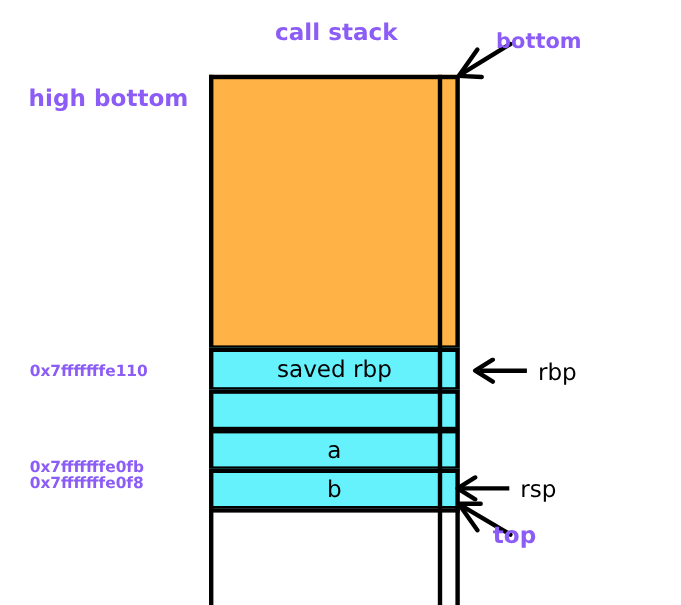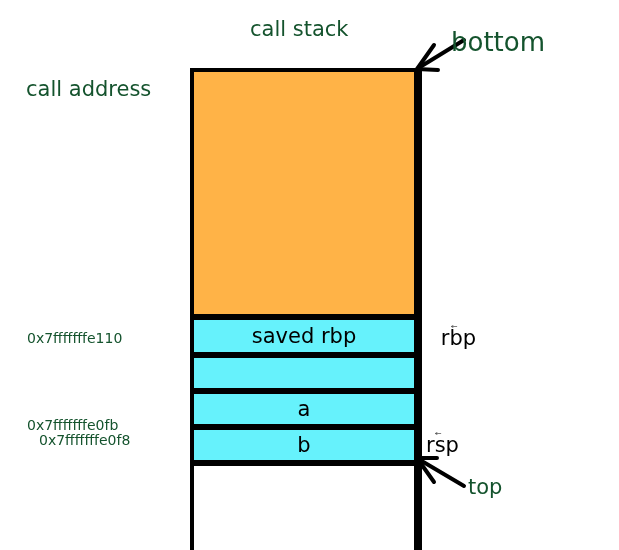--- a/index.html
+++ b/index.html
@@ -15,21 +15,22 @@
     font-family: "DejaVu Sans", "Liberation Sans", sans-serif;
     color: #000000;
     -webkit-font-smoothing: antialiased;
   }
 
   
   .txt {
     position: absolute;
     white-space: nowrap;
     line-height: 1;
-    color: #14532d;
+    color: #8b5cf6;
+    font-weight: bold;
   }
 
   
   #diagram-title {
     left: 250px;
     top: 19px;
     font-size: 21px;
   }
 
   
@@ -39,28 +40,28 @@
     font-size: 21px;
   }
 
   
   .addr-label {
     font-size: 14px;
     left: 27px;
   }
   #addr-rbp   { top: 331px; }
   #addr-a     { top: 418px; }
-  #addr-b     { top: 433px; margin-left: 12px; }
+  #addr-b     { top: 433px; }
 
   
   #stack-column {
     position: absolute;
     left: 190px;
     top: 68px;
-    width: 232px;
+    width: 212px;
     height: 482px;
     box-sizing: border-box;
   }
 
   
   #stack-column::before,
   #stack-column::after {
     content: "";
     position: absolute;
     top: 0;
@@ -95,23 +96,22 @@
   #cell-saved-rbp  { top: 248px; height: 40px; }
   #cell-pad        { top: 286px; height: 38px; }
   #cell-a          { top: 322px; height: 38px; }
   #cell-b          { top: 358px; height: 38px; }
   #cell-unused     { top: 394px; height: 88px; }
 
   
   .reg-arrow {
     position: absolute;
     display: flex;
-    align-items: center;
+    align-items: flex-end;
     height: 24px;
-    flex-direction: column;
   }
   .reg-arrow .arrow-svg { display: block; }
   .reg-arrow .reg-name {
     font-size: 21px;
     margin-left: 9px;
     line-height: 1;
   }
   #arrow-rbp { left: 428px; top: 325px; }
   #arrow-rsp { left: 412px; top: 432px; }
 
@@ -120,34 +120,34 @@
   #callout-top-svg {
     position: absolute;
     overflow: visible;
   }
   #callout-bottom-svg { left: 412px; top: 36px; }
   #callout-top-svg    { left: 412px; top: 455px; }
 
   #label-bottom {
     left: 451px;
     top: 29px;
-    font-size: 26px;
+    font-size: 19px;
   }
   #label-top {
-    left: 468px;
+    left: 448px;
     top: 477px;
     font-size: 21px;
   }
 </style>
 </head>
 <body>
 
 <div class="txt" id="diagram-title">call stack</div>
 
-<div class="txt" id="high-address-label">call address</div>
+<div class="txt" id="high-address-label">high bottom</div>
 
 <div class="txt addr-label" id="addr-rbp">0x7fffffffe110</div>
 
 <div class="txt addr-label" id="addr-a">0x7fffffffe0fb</div>
 
 <div class="txt addr-label" id="addr-b">0x7fffffffe0f8</div>
 
 <div id="stack-column">
 
   <div class="cell cell-free" id="cell-free"></div>

